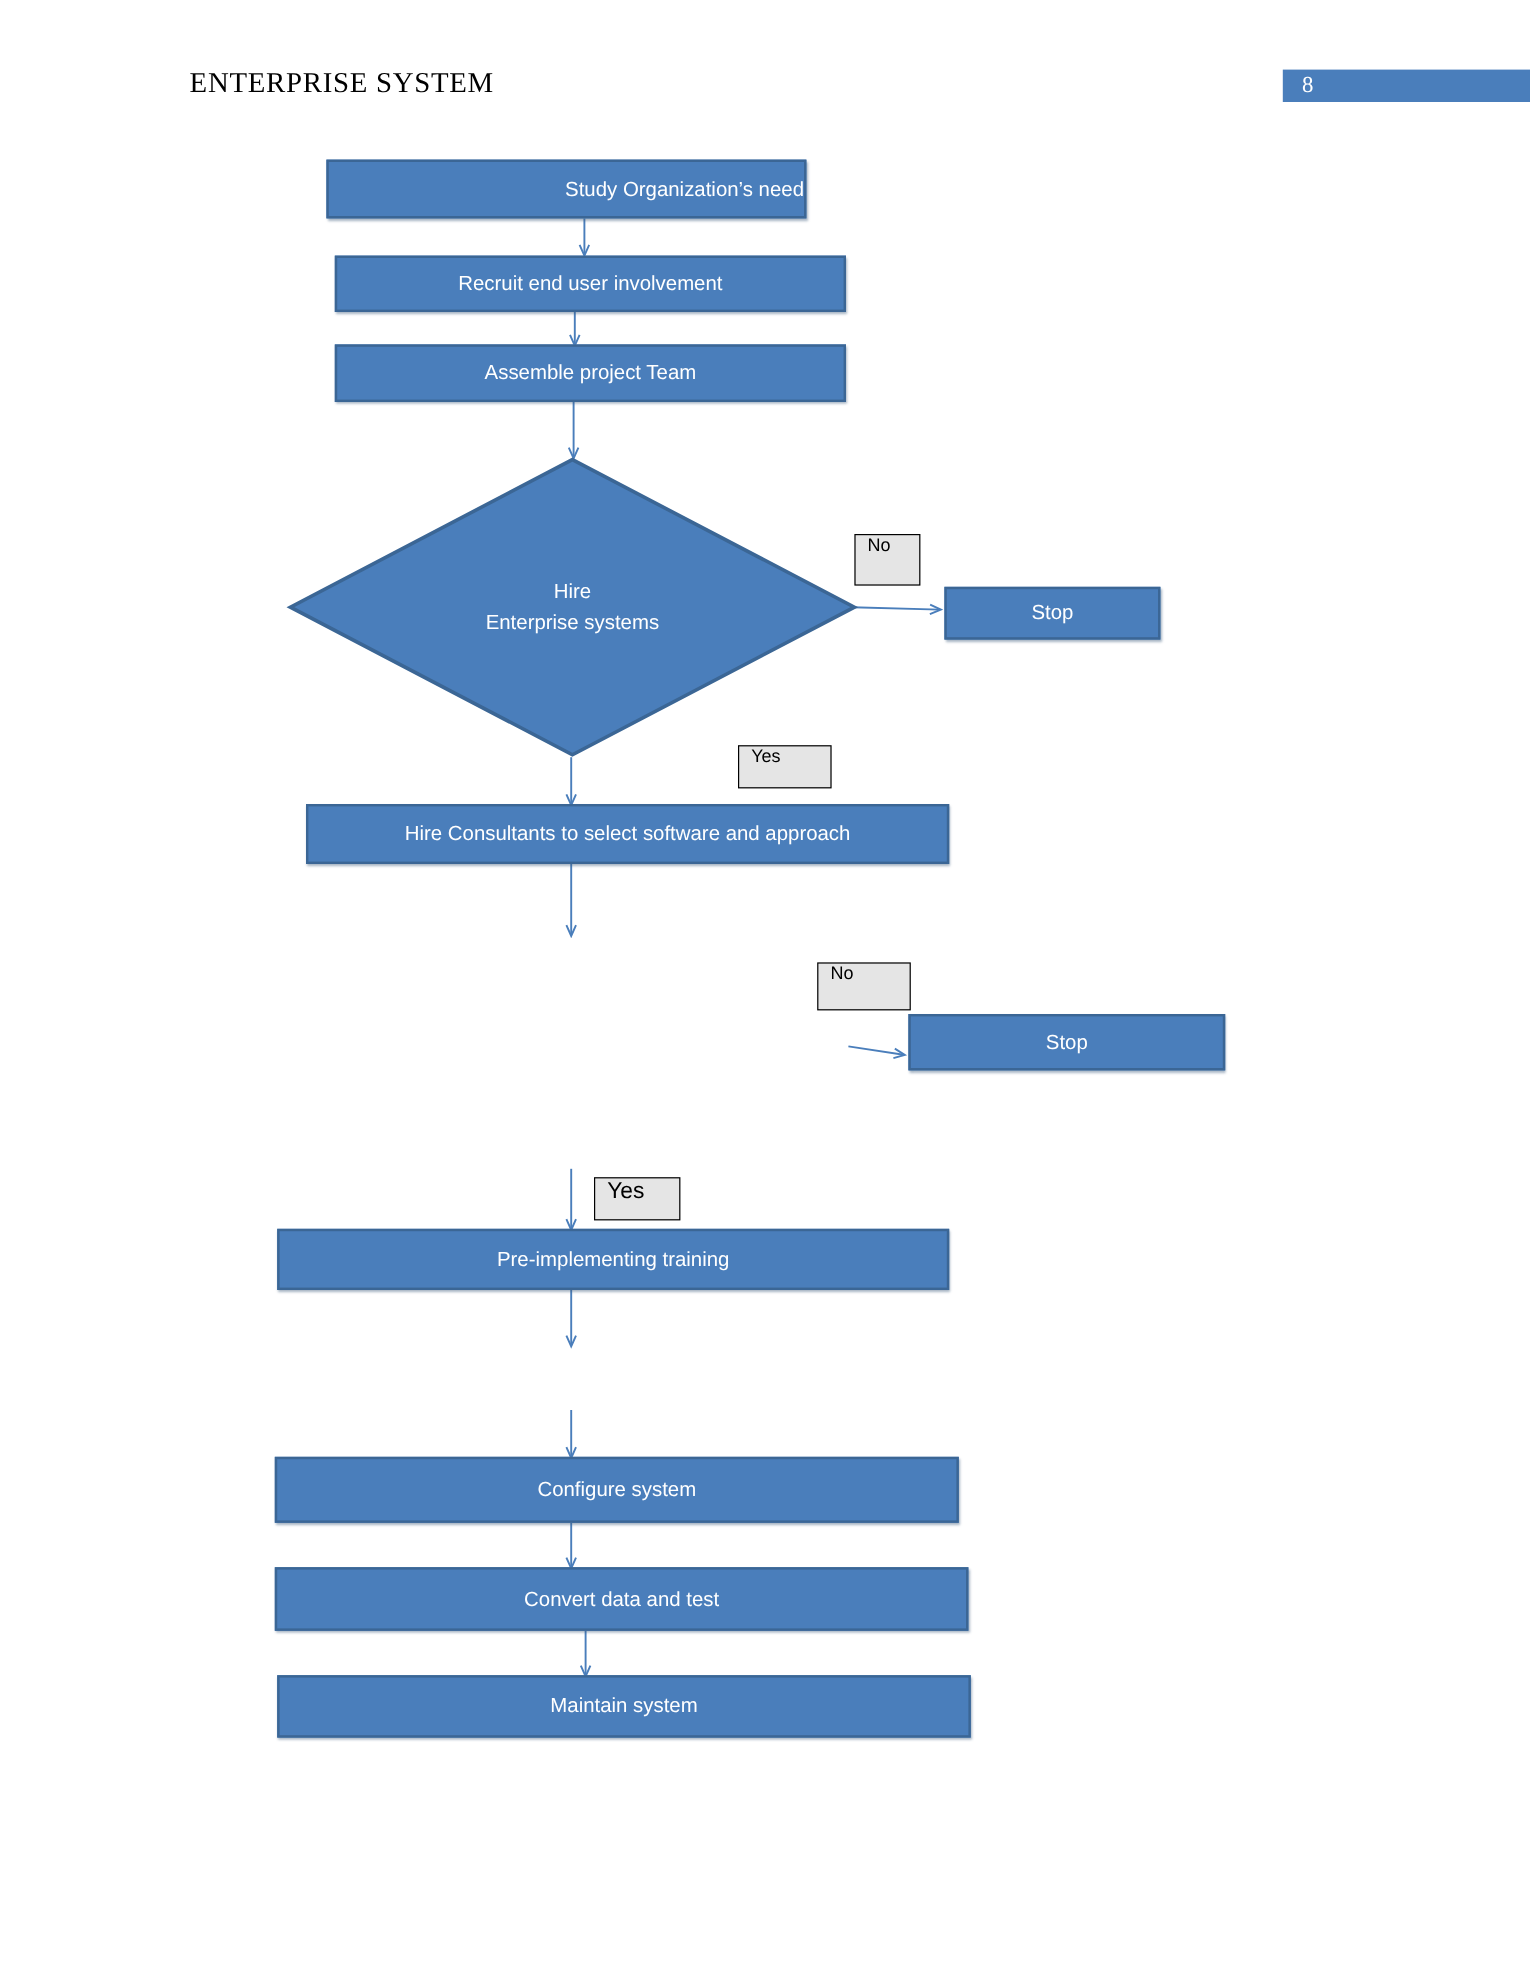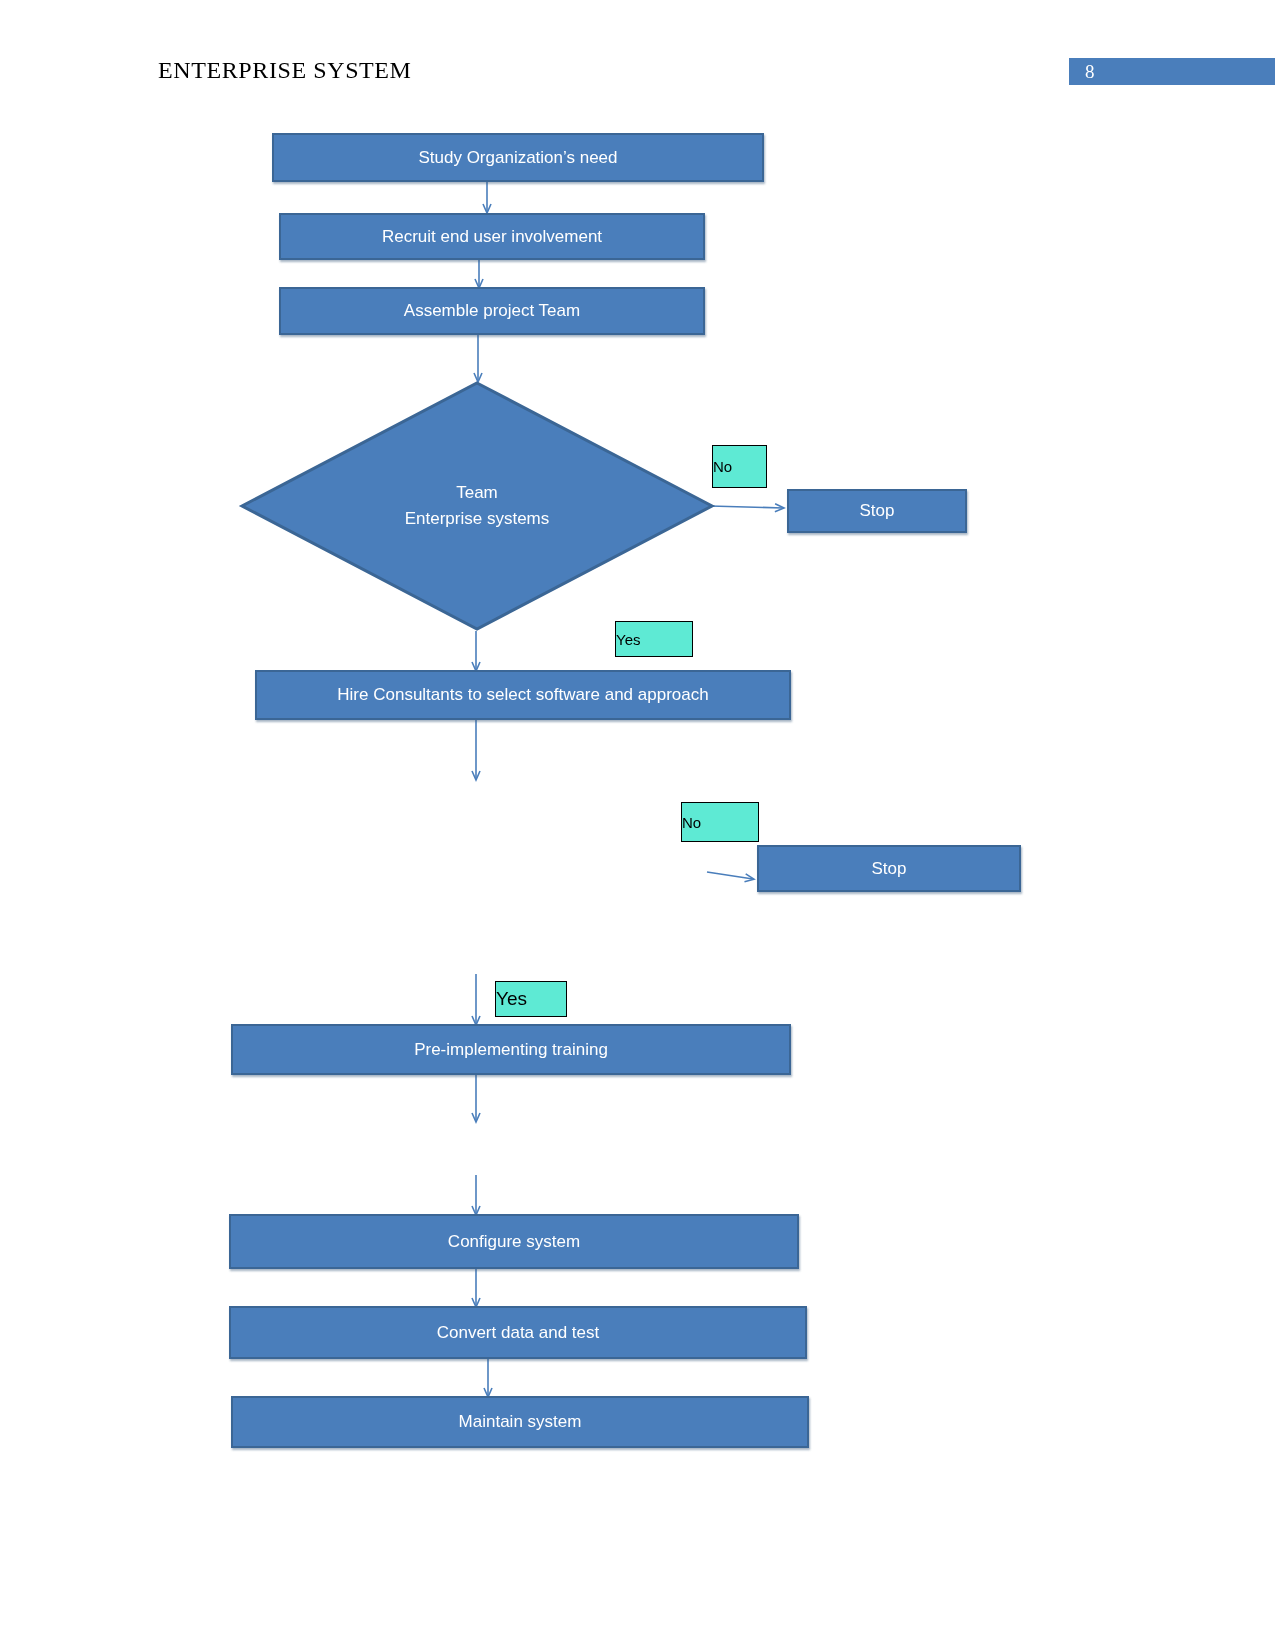--- a/index.html
+++ b/index.html
@@ -82,26 +82,25 @@
     font-size: 17px;
     line-height: 1.55;
     text-align: center;
     pointer-events: none;
   }
 
   
   .callout {
     position: absolute;
     box-sizing: border-box;
-    background: #5eead4;
+    background: #e5e5e5;
     border: 1.6px solid #000000;
     color: #000000;
     display: flex;
-    align-items: center;
-    padding-left: 0;
+    padding-left: 10px;
     font-size: 15px;
   }
   .callout.big { font-size: 19px; }
 
   
   #connectors {
     position: absolute;
     left: 0;
     top: 0;
     width: 1275px;
@@ -145,38 +144,38 @@
 
     <line x1="476" y1="1075" x2="476" y2="1121" stroke="#4a7ebb" stroke-width="1.6" marker-end="url(#arw)"></line>
 
     <line x1="476" y1="1175" x2="476" y2="1214" stroke="#4a7ebb" stroke-width="1.6" marker-end="url(#arw)"></line>
 
     <line x1="476" y1="1269" x2="476" y2="1306" stroke="#4a7ebb" stroke-width="1.6" marker-end="url(#arw)"></line>
 
     <line x1="488" y1="1359" x2="488" y2="1396" stroke="#4a7ebb" stroke-width="1.6" marker-end="url(#arw)"></line>
   </svg>
 
-  <div class="proc" style="left:272px; top:133px; width:492px; height:49px;">
+  <div class="proc" style="left:272px; top:133px; width:400px; height:49px;justify-content:flex-end;">
     <span>Study Organization’s need</span>
   </div>
 
   <div class="proc" style="left:279px; top:213px; width:426px; height:47px;">
     <span>Recruit end user involvement</span>
   </div>
 
   <div class="proc" style="left:279px; top:287px; width:426px; height:48px;">
     <span>Assemble project Team</span>
   </div>
 
   <div class="diamond-wrap" style="left:240px; top:381px; width:474px; height:250px;">
     <svg width="474" height="250" viewBox="0 0 474 250" xmlns="http://www.w3.org/2000/svg">
       <polygon points="237,2 472,125 237,248 2,125" fill="#4a7ebb" stroke="#3b6695" stroke-width="3"></polygon>
     </svg>
     <div class="diamond-label">
-      <span>Team</span>
+      <span>Hire</span>
       <span>Enterprise systems</span>
     </div>
   </div>
 
   <div class="callout" style="left:712px; top:445px; width:55px; height:43px;">
     <span>No</span>
   </div>
 
   <div class="proc" style="left:787px; top:489px; width:180px; height:44px;">
     <span>Stop</span>

